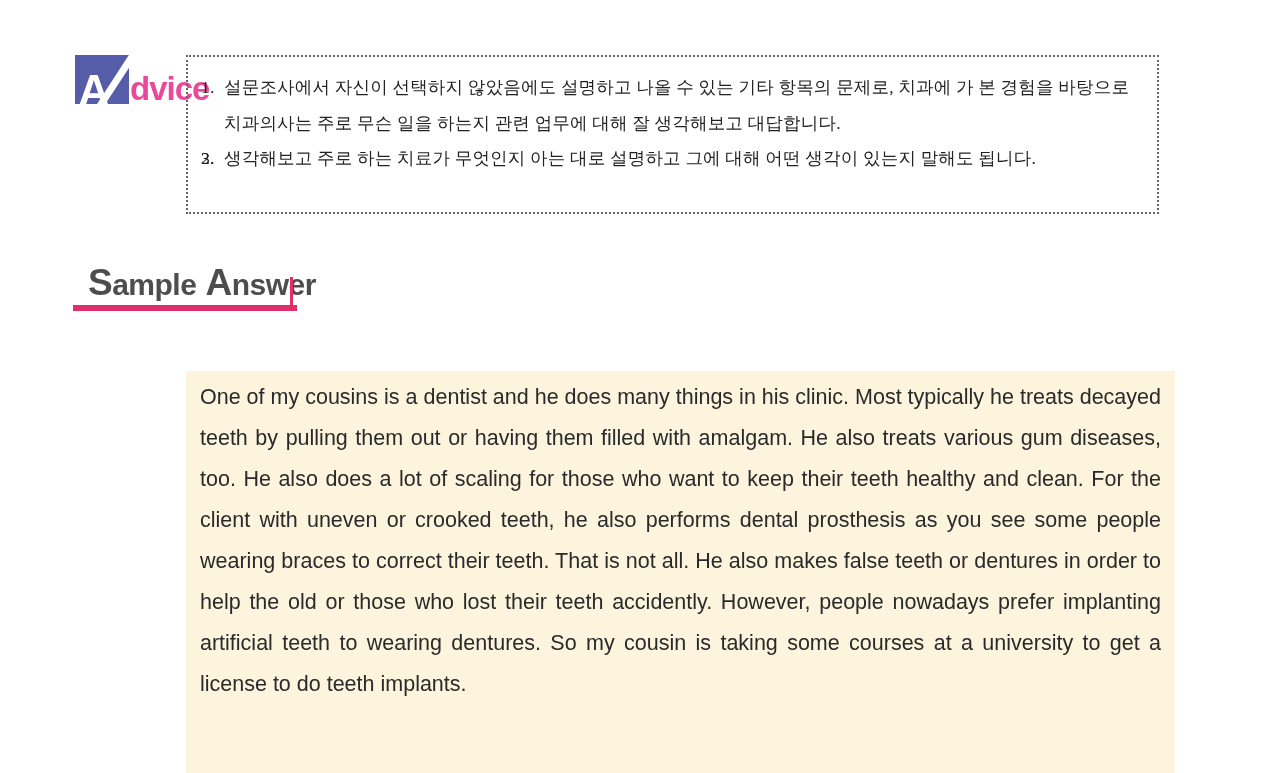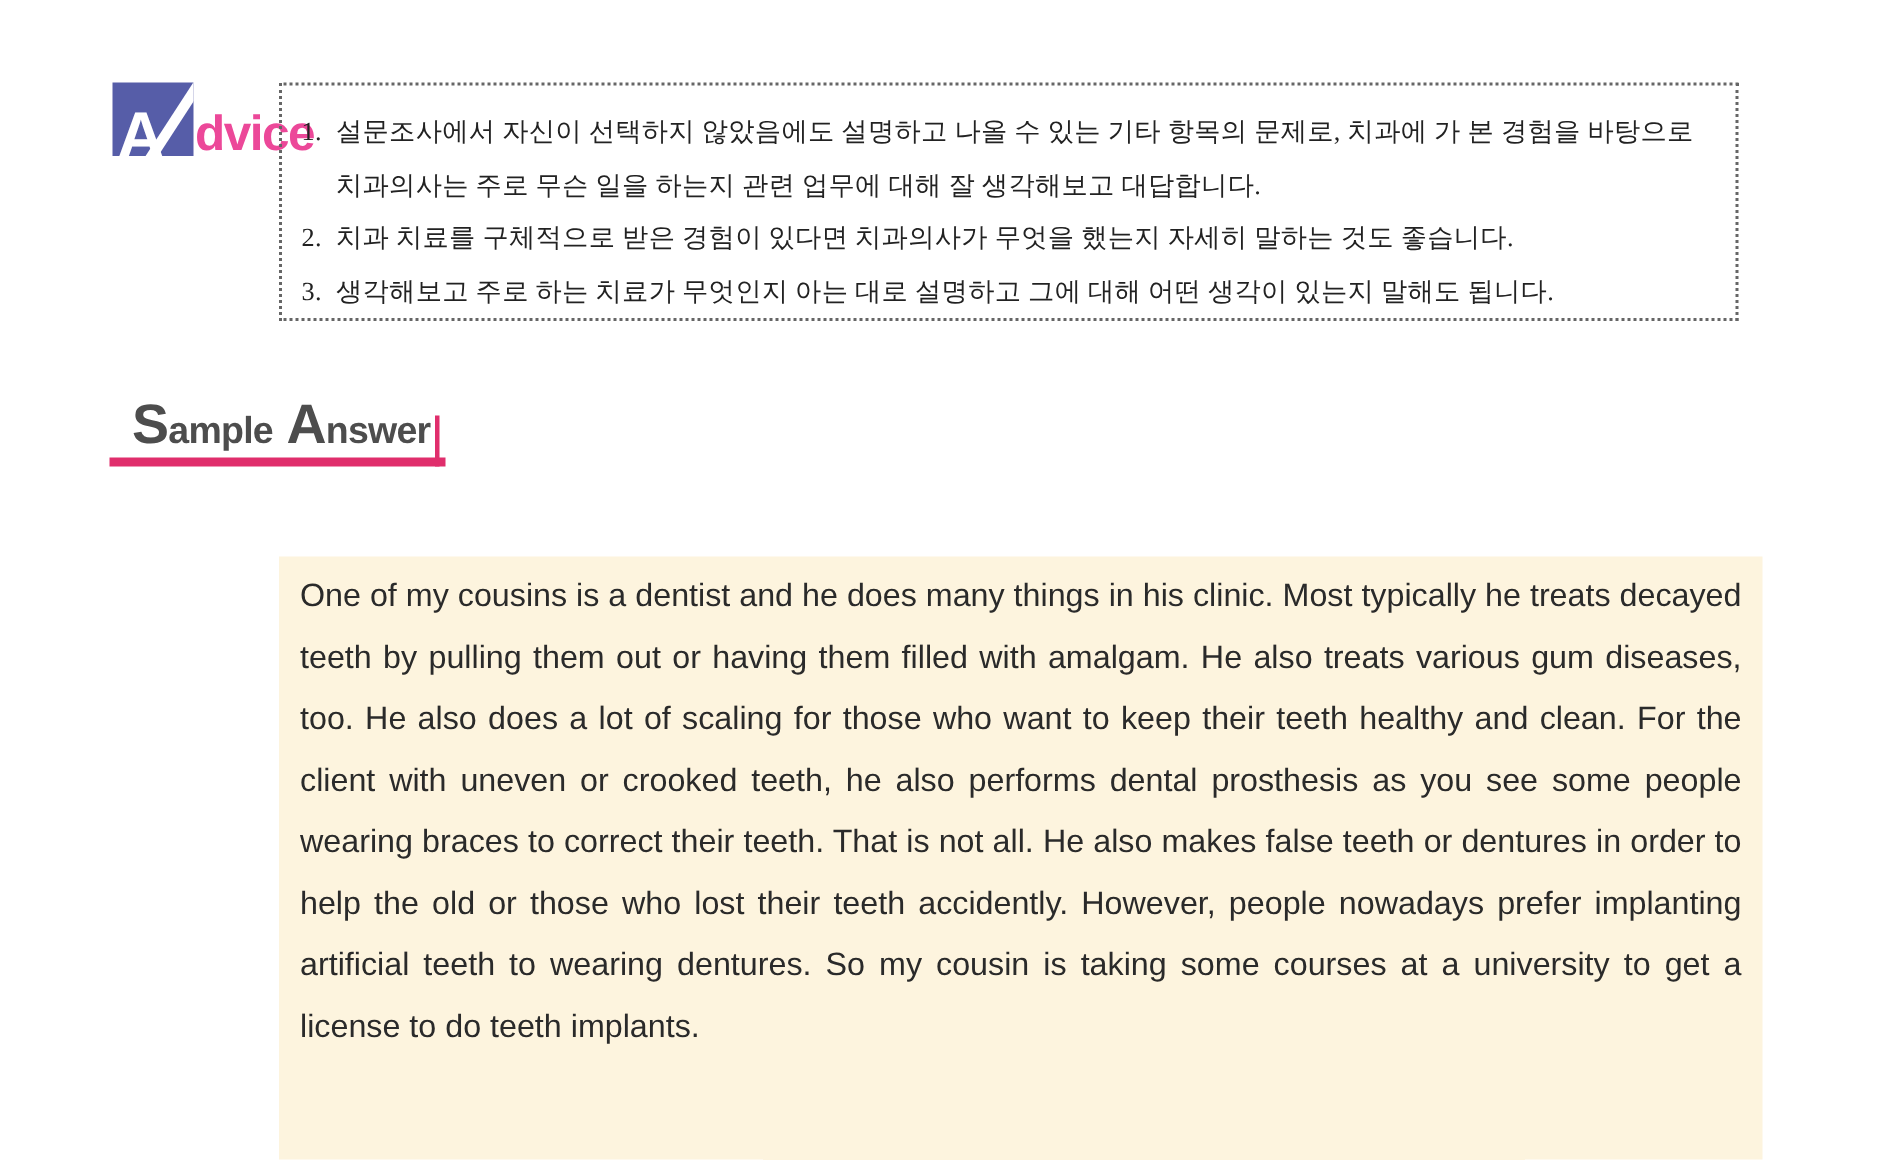--- a/index.html
+++ b/index.html
@@ -69,21 +69,21 @@
     position: absolute; left: 88px; top: 262px;
     color: #4d4d4d;
     font-weight: bold;
     letter-spacing: -0.5px;
     white-space: nowrap;
     line-height: 42px;
     height: 42px;
     display: flex; align-items: baseline;
   }
   .part-big   { font-size: 37px; }
-  .part-small { font-size: 25px; }
+  .part-small { font-size: 30px; }
   .part-gap   { width: 9px; }
   .heading-underline {
     position: absolute; left: 73px; top: 305px;
     width: 224px; height: 6px;
     background: #e02e6c;
   }
   .heading-tick {
     position: absolute; left: 290px; top: 277px;
     width: 3px; height: 34px;
     background: #e02e6c;
@@ -116,21 +116,20 @@
   <div class="logo-rest">dvice</div>
 </div>
 
 <div class="advice-box">
   <div class="adv-item">
     <span class="adv-num">1.</span>
     <span>설문조사에서 자신이 선택하지 않았음에도 설명하고 나올 수 있는 기타 항목의 문제로, 치과에 가 본 경험을 바탕으로 치과의사는 주로 무슨 일을 하는지 관련 업무에 대해 잘 생각해보고 대답합니다.</span>
   </div>
   <div class="adv-item">
     <span class="adv-num">2.</span>
-    <span>치과 치료를 구체적으로 받은 경험이 있다면 치과의사가 무엇을 했는지 자세히 말하는 것도 좋습니다.</span>
   </div>
   <div class="adv-item">
     <span class="adv-num">3.</span>
     <span>생각해보고 주로 하는 치료가 무엇인지 아는 대로 설명하고 그에 대해 어떤 생각이 있는지 말해도 됩니다.</span>
   </div>
 </div>
 
 <div class="sample-heading">
   <span class="part-big">S</span>
   <span class="part-small">ample</span>

